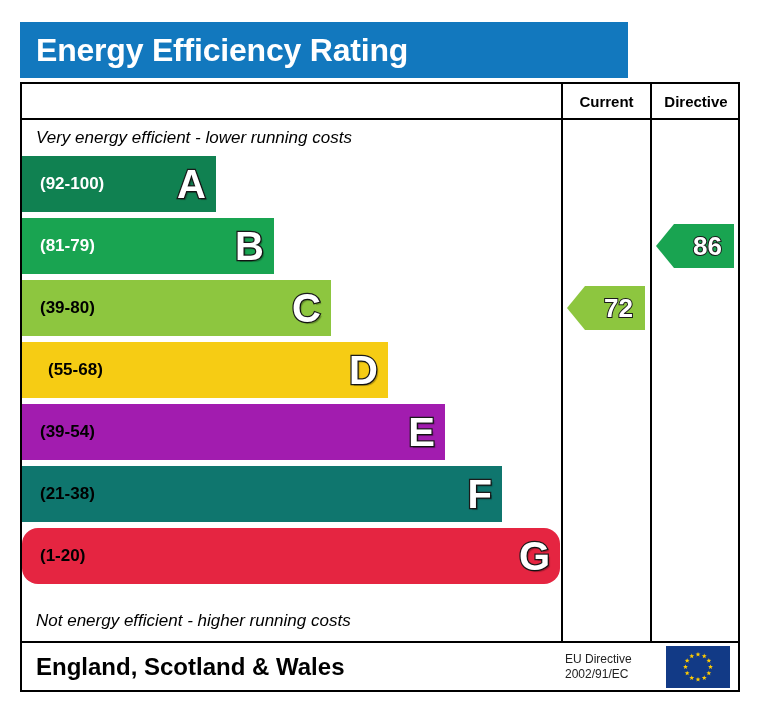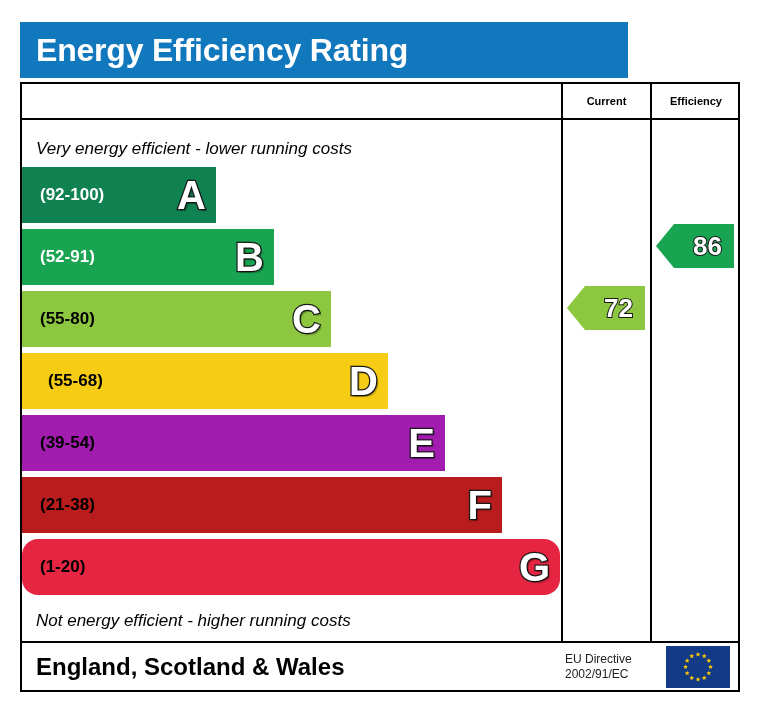--- a/index.html
+++ b/index.html
@@ -67,21 +67,21 @@
     border-bottom: 2px solid #000;
     box-sizing: border-box;
   }
   .col-header {
     position: absolute;
     top: 0;
     height: 100%;
     display: flex;
     align-items: center;
     justify-content: center;
-    font-size: 11px;
+    font-size: 15px;
     font-weight: bold;
     color: #000;
   }
   .col-header.current   { left: 541px; width: 87px; }
   .col-header.potential { left: 630px; width: 88px; }
 
   
   .vdivider {
     position: absolute;
     top: 0;
@@ -89,21 +89,21 @@
     width: 2px;
     background: #000;
   }
   .vdivider.v1 { left: 539px; }
   .vdivider.v2 { left: 628px; }
 
   
   .bands-area {
     position: absolute;
     left: 0;
-    top: 47px;
+    top: 36px;
     width: 539px;
     bottom: 0;
   }
 
   .note {
     position: absolute;
     left: 14px;
     height: 36px;
     display: flex;
     align-items: center;
@@ -211,51 +211,51 @@
 <div id="epc">
 
   <div class="title-bar">
     <div class="title-text">Energy Efficiency Rating</div>
   </div>
 
   <div class="chart-frame">
 
     <div class="col-header-row">
       <div class="col-header current">Current</div>
-      <div class="col-header potential">Efficiency</div>
+      <div class="col-header potential">Directive</div>
     </div>
 
     <div class="vdivider v1"></div>
     <div class="vdivider v2"></div>
 
     <div class="bands-area">
       <div class="note top">Very energy efficient - lower running costs</div>
       <div class="note bottom">Not energy efficient - higher running costs</div>
       <div id="bands-host">
           <div class="band" style="top: 36px; width: 194px; background: rgb(16, 129, 81);">
             <span class="range" style="color: rgb(255, 255, 255);">(92-100)</span>
             <span class="letter">A</span>
           </div>
           <div class="band" style="top: 98px; width: 252px; background: rgb(25, 164, 81);">
-            <span class="range" style="color: rgb(255, 255, 255);">(52-91)</span>
+            <span class="range" style="color: rgb(255, 255, 255);">(81-79)</span>
             <span class="letter">B</span>
           </div>
           <div class="band" style="top: 160px; width: 309px; background: rgb(141, 198, 63);">
-            <span class="range" style="color: rgb(0, 0, 0);">(55-80)</span>
+            <span class="range" style="color: rgb(0, 0, 0);">(39-80)</span>
             <span class="letter">C</span>
           </div>
           <div class="band" style="top: 222px; width: 366px; background: rgb(246, 204, 20);">
             <span class="range" style="color: rgb(0, 0, 0); margin-left: 8px;">(55-68)</span>
             <span class="letter">D</span>
           </div>
           <div class="band" style="top: 284px; width: 423px; background: #a21caf;">
             <span class="range" style="color: rgb(0, 0, 0);">(39-54)</span>
             <span class="letter">E</span>
           </div>
-          <div class="band" style="top: 346px; width: 480px; background: #b91c1c;">
+          <div class="band" style="top: 346px; width: 480px; background: #0f766e;">
             <span class="range" style="color: rgb(0, 0, 0);">(21-38)</span>
             <span class="letter">F</span>
           </div>
           <div class="band" style="top: 408px; width: 538px; background: rgb(229, 37, 65); border-radius: 16px;">
             <span class="range" style="color: rgb(0, 0, 0);">(1-20)</span>
             <span class="letter">G</span>
           </div>
         </div>
     </div>
 

